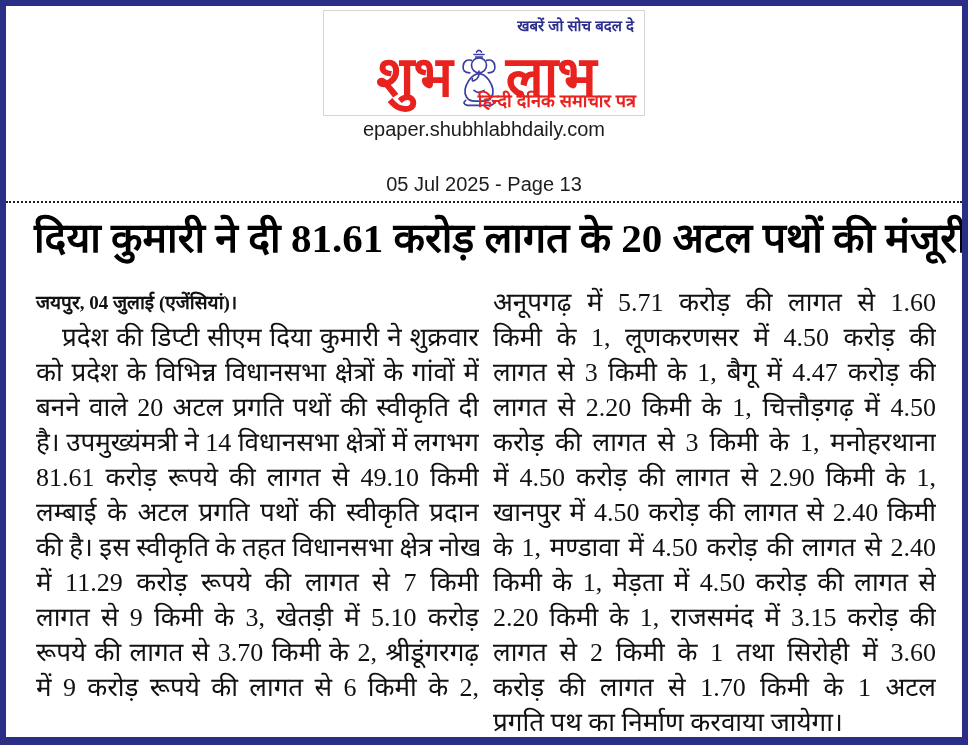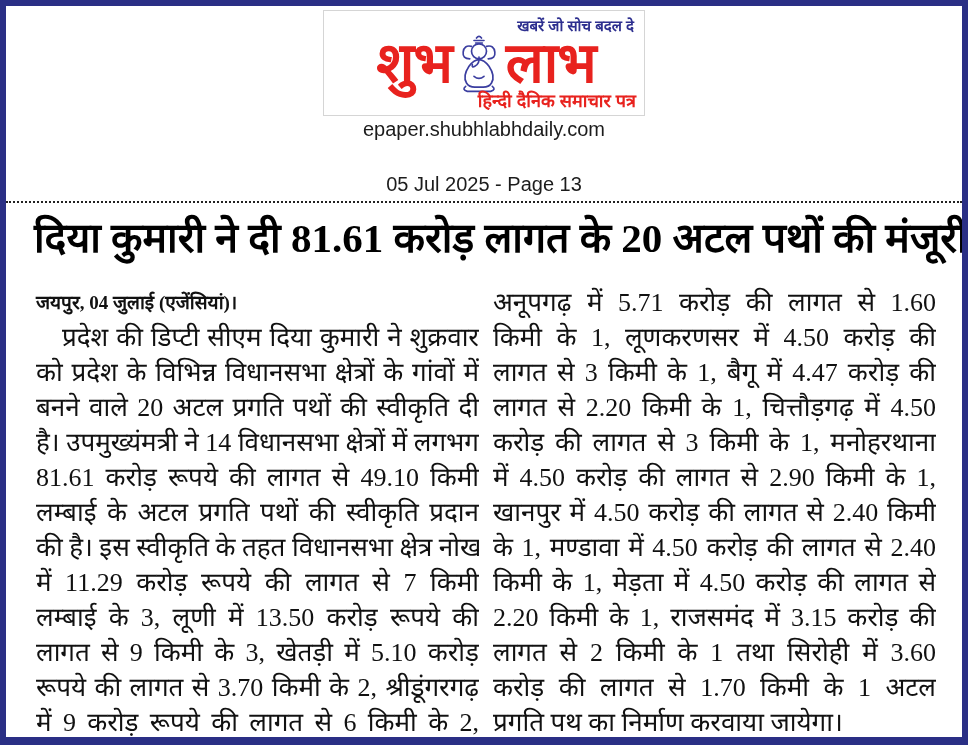--- a/index.html
+++ b/index.html
@@ -24,21 +24,21 @@
     position: relative;
     background:#fff;
   }
   .tagline {
     position:absolute; top:4px; right:10px;
     font-family: "Liberation Sans", sans-serif;
     font-weight: bold; font-size: 15px; color:#2d2f8f;
     white-space: nowrap;
   }
   .logo-row {
-    position:absolute; top:20px; left:8px; right:4px;
+    position:absolute; top:34px; left:8px; right:4px;
     display:flex; align-items:center; justify-content:center; gap:2px;
   }
   .logo-word {
     color:#e8221e; font-weight:bold; font-size:56px; line-height:60px;
     font-family: "Liberation Serif", serif;
     letter-spacing:-1px;
   }
   .ganesha { width:50px; height:64px; flex:0 0 auto; }
   .subtitle {
     position:absolute; bottom:3px; right:8px;
@@ -122,21 +122,20 @@
       <div class="dateline" data-name="article-dateline">जयपुर, 04 जुलाई (एजेंसियां)।</div>
       <div data-name="column-left-lines">
           <div class="textline" data-name="body-text-line"> प्रदेश की डिप्टी सीएम दिया कुमारी ने शुक्रवार</div>
           <div class="textline" data-name="body-text-line">को प्रदेश के विभिन्न विधानसभा क्षेत्रों के गांवों में</div>
           <div class="textline" data-name="body-text-line">बनने वाले 20 अटल प्रगति पथों की स्वीकृति दी</div>
           <div class="textline" data-name="body-text-line">है। उपमुख्यंमत्री ने 14 विधानसभा क्षेत्रों में लगभग</div>
           <div class="textline" data-name="body-text-line">81.61 करोड़ रूपये की लागत से 49.10 किमी</div>
           <div class="textline" data-name="body-text-line">लम्बाई के अटल प्रगति पथों की स्वीकृति प्रदान</div>
           <div class="textline" data-name="body-text-line">की है। इस स्वीकृति के तहत विधानसभा क्षेत्र नोखा</div>
           <div class="textline" data-name="body-text-line">में 11.29 करोड़ रूपये की लागत से 7 किमी</div>
-          <div class="textline" data-name="body-text-line">लम्बाई के 3, लूणी में 13.50 करोड़ रूपये की</div>
           <div class="textline" data-name="body-text-line">लागत से 9 किमी के 3, खेतड़ी में 5.10 करोड़</div>
           <div class="textline" data-name="body-text-line">रूपये की लागत से 3.70 किमी के 2, श्रीडूंगरगढ़</div>
           <div class="textline" data-name="body-text-line">में 9 करोड़ रूपये की लागत से 6 किमी के 2,</div>
         </div>
     </div>
     <div class="col" data-name="column-right">
       <div data-name="column-right-lines">
           <div class="textline" data-name="body-text-line">अनूपगढ़ में 5.71 करोड़ की लागत से 1.60</div>
           <div class="textline" data-name="body-text-line">किमी के 1, लूणकरणसर में 4.50 करोड़ की</div>
           <div class="textline" data-name="body-text-line">लागत से 3 किमी के 1, बैगू में 4.47 करोड़ की</div>

